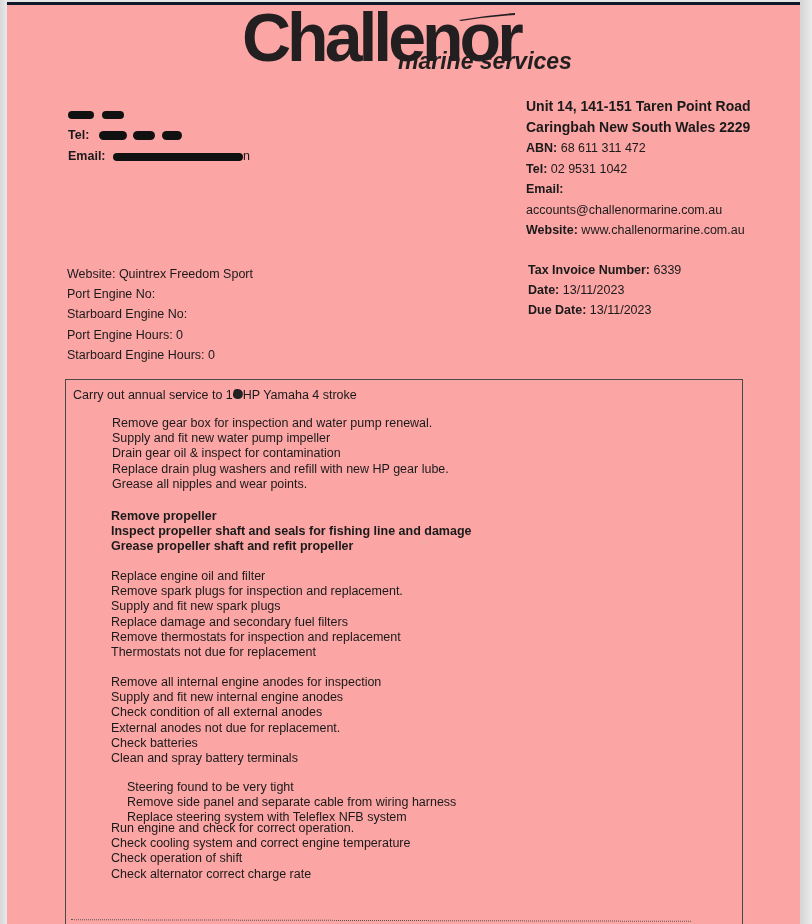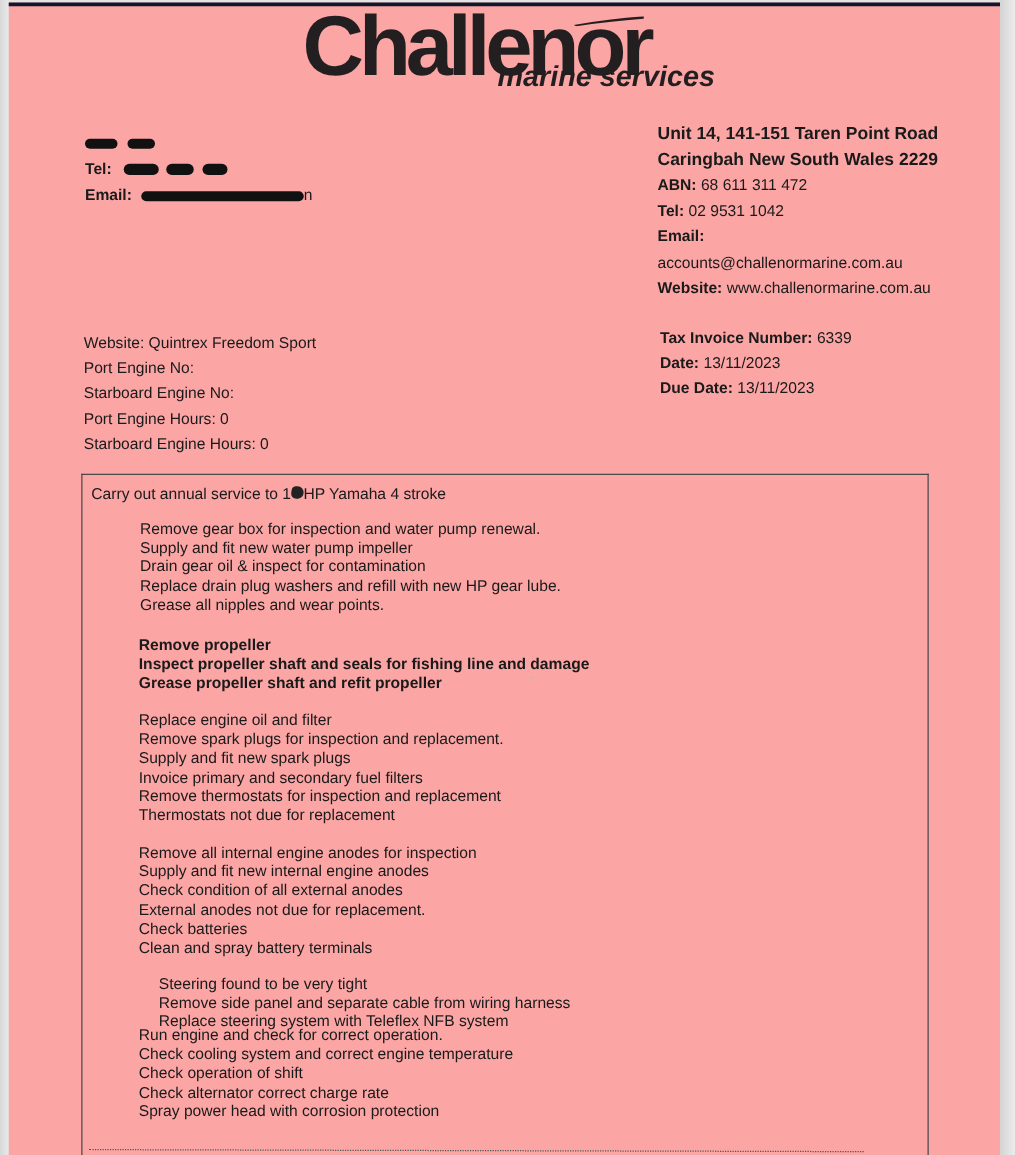--- a/index.html
+++ b/index.html
@@ -197,21 +197,21 @@
         </div>
         <div class="work-group" style="top: 129px; left: 5px; font-weight: bold;">
           <div class="line">Remove propeller</div>
           <div class="line">Inspect propeller shaft and seals for fishing line and damage</div>
           <div class="line">Grease propeller shaft and refit propeller</div>
         </div>
         <div class="work-group" style="top: 189px; left: 5px;">
           <div class="line">Replace engine oil and filter</div>
           <div class="line">Remove spark plugs for inspection and replacement.</div>
           <div class="line">Supply and fit new spark plugs</div>
-          <div class="line">Invoice primary and secondary fuel filters</div>
+          <div class="line">Replace damage and secondary fuel filters</div>
           <div class="line">Remove thermostats for inspection and replacement</div>
           <div class="line">Thermostats not due for replacement</div>
         </div>
         <div class="work-group" style="top: 295px; left: 5px;">
           <div class="line">Remove all internal engine anodes for inspection</div>
           <div class="line">Supply and fit new internal engine anodes</div>
           <div class="line">Check condition of all external anodes</div>
           <div class="line">External anodes not due for replacement.</div>
           <div class="line">Check batteries</div>
           <div class="line">Clean and spray battery terminals</div>
@@ -219,19 +219,18 @@
         <div class="work-group" style="top: 400px; left: 21px;">
           <div class="line">Steering found to be very tight</div>
           <div class="line">Remove side panel and separate cable from wiring harness</div>
           <div class="line">Replace steering system with Teleflex NFB system</div>
         </div>
         <div class="work-group" style="top: 441px; left: 5px;">
           <div class="line">Run engine and check for correct operation.</div>
           <div class="line">Check cooling system and correct engine temperature</div>
           <div class="line">Check operation of shift</div>
           <div class="line">Check alternator correct charge rate</div>
-          <div class="line">Spray power head with corrosion protection</div>
         </div>
       </div>
   </div>
   <div class="dotted-bottom"></div>
   <div class="speck" style="left:417px;top:536px;"></div>
 </div>
 
 </body></html>

